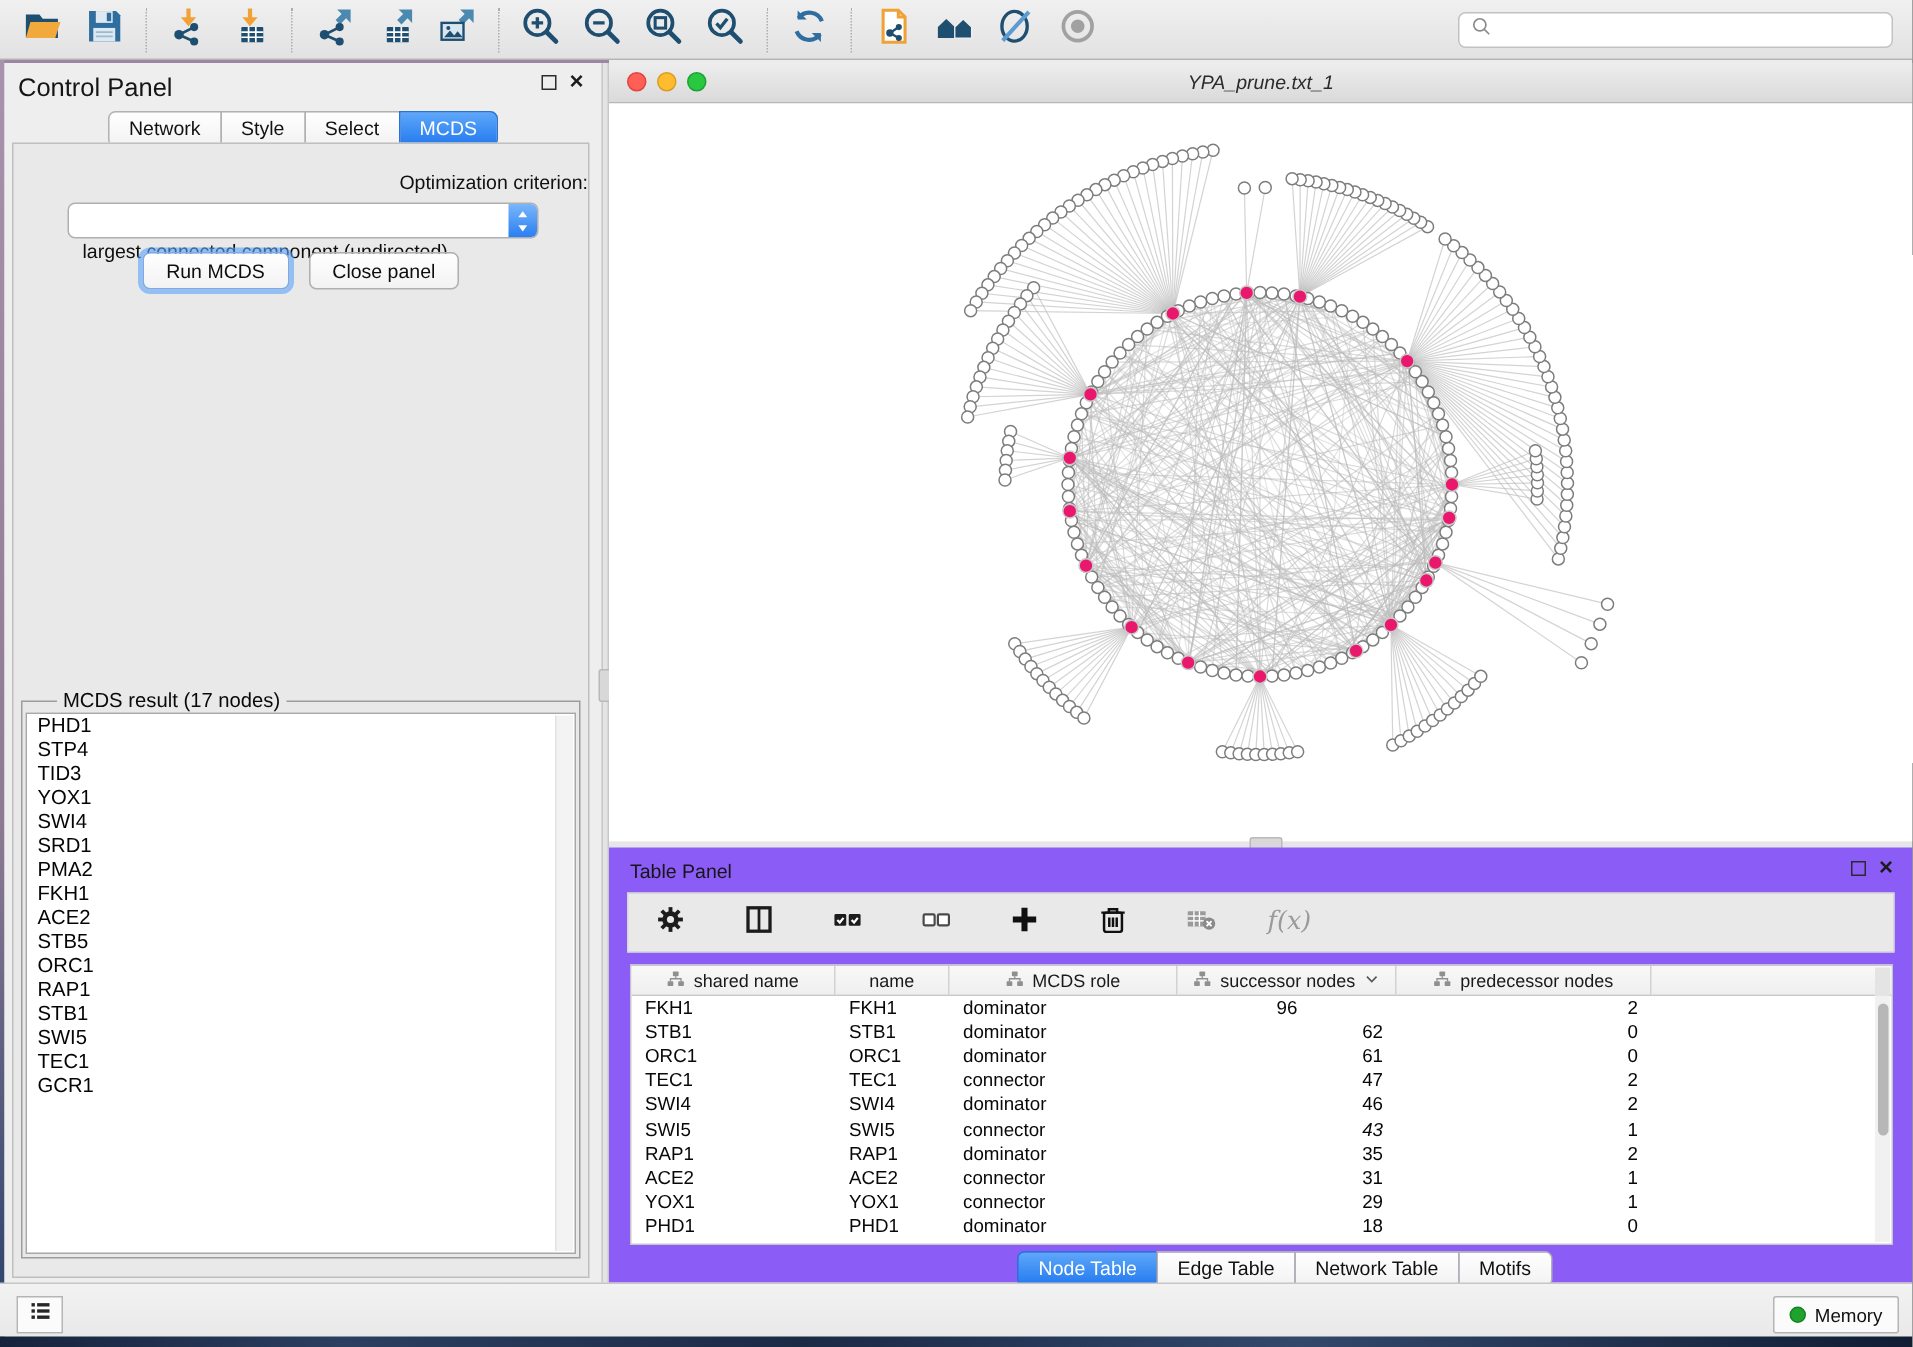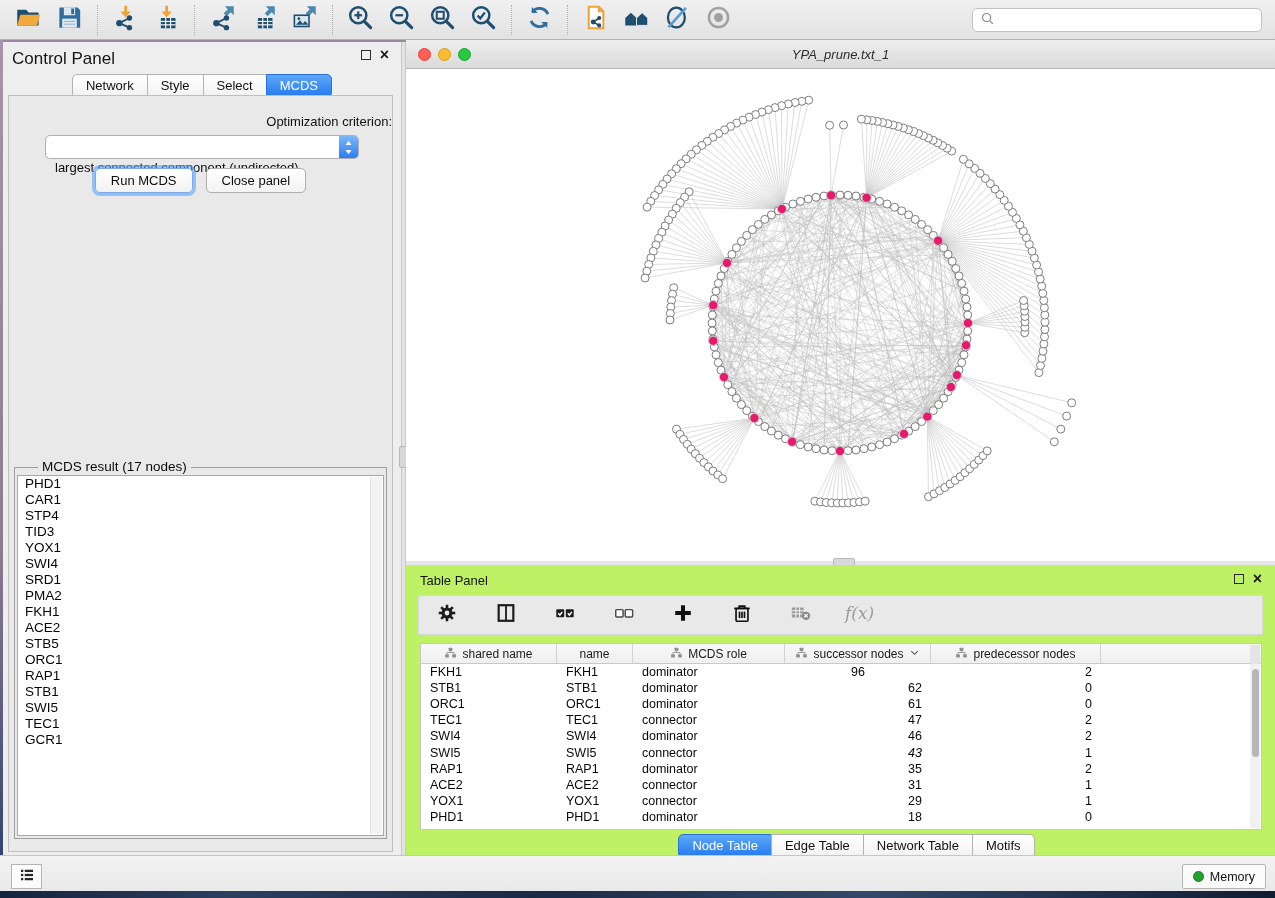--- a/index.html
+++ b/index.html
@@ -71,21 +71,21 @@
                border-bottom:1px solid #b7b7b7;}
   .traffic{position:absolute;left:12px;top:6px;display:flex;gap:7px;}
   .light{width:13px;height:13px;border-radius:50%;box-sizing:border-box;}
   .light.red{background:#ff5f57;border:1px solid #e0443e;}
   .light.yellow{background:#febc2e;border:1px solid #d89e24;}
   .light.green{background:#28c840;border:1px solid #1da133;}
   .nw-title{text-align:center;font-size:13px;line-height:25px;color:#2b2b2b;}
   .nw-canvas{position:absolute;left:0;top:27px;width:869px;height:492px;background:#fff;}
   .nw-canvas svg{position:absolute;left:0;top:0;}
   
-  .table-panel{position:absolute;left:406px;top:565px;width:869px;height:290px;background:#bef264;}
+  .table-panel{position:absolute;left:406px;top:565px;width:869px;height:290px;background:#8b5cf6;}
   .tp-title{position:absolute;left:14px;top:8px;font-size:13px;color:#151515;}
   .tp-winbtns{position:absolute;right:13px;top:8px;}
   .tp-toolbar{position:absolute;left:12px;top:30px;width:845px;height:40px;background:#e9e9e9;
               border:1px solid #d8d8d8;box-sizing:border-box;display:flex;align-items:center;
               gap:37px;padding-left:17px;}
   .tp-toolbar .tbtn{width:22px;height:22px;margin:0;}
   .tp-toolbar .tbtn svg{width:22px;height:22px;}
   .tp-toolbar .tbtn.fx svg{width:32px;height:24px;}
   .tp-table{position:absolute;left:14px;top:78px;width:842px;height:187px;background:#fff;
             border:1px solid #c7c7c7;box-sizing:border-box;overflow:hidden;}
@@ -307,21 +307,20 @@
       </div>
       <div class="btn-row">
         <button class="mac-btn focused">Run MCDS</button>
         <button class="mac-btn">Close panel</button>
       </div>
       <div class="fieldset">
         <span class="legend">MCDS result (17 nodes)</span>
         <div class="listbox" id="mcds-list">
             <div class="track"></div>
             <div class="item">PHD1</div>
-            <div class="item">CAR1</div>
             <div class="item">STP4</div>
             <div class="item">TID3</div>
             <div class="item">YOX1</div>
             <div class="item">SWI4</div>
             <div class="item">SRD1</div>
             <div class="item">PMA2</div>
             <div class="item">FKH1</div>
             <div class="item">ACE2</div>
             <div class="item">STB5</div>
             <div class="item">ORC1</div>

